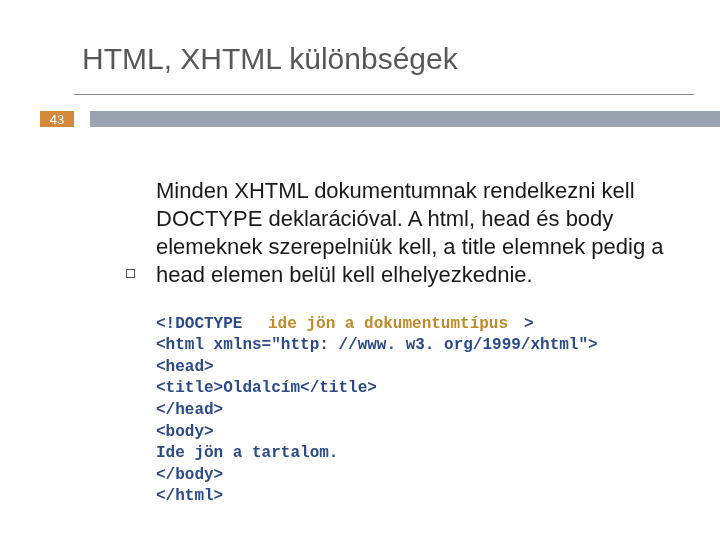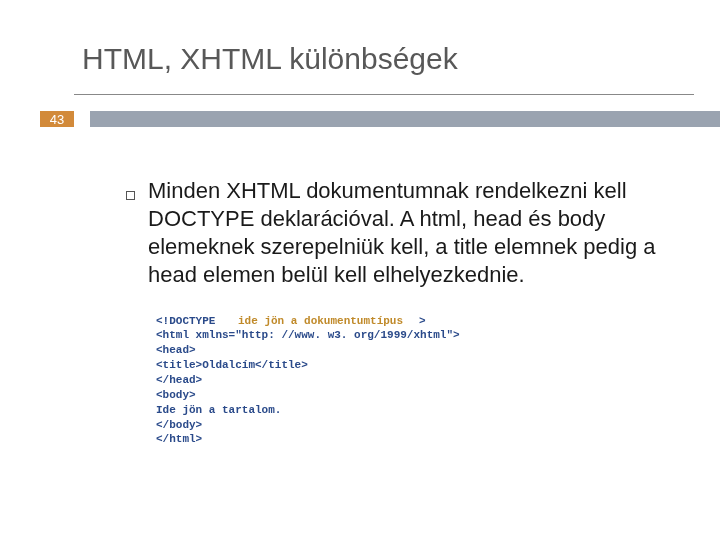--- a/index.html
+++ b/index.html
@@ -49,21 +49,22 @@
     padding: 18px 40px 0 70px;
   }
   .subheading {
     font-size: 22px;
     color: #1a1a1a;
     margin-bottom: 4px;
     margin-left: 14px;
   }
   .bullet-row {
     display: flex;
-    align-items: flex-start;
+    align-items: flex-end;
+    gap: 8px;
   }
   .bullet-marker {
     width: 14px;
     flex-shrink: 0;
     padding-top: 6px;
   }
   .bullet-marker span {
     display: inline-block;
     width: 9px;
     height: 9px;
@@ -73,21 +74,21 @@
   .bullet-text {
     font-size: 22px;
     color: #1a1a1a;
     line-height: 1.28;
     padding-right: 10px;
   }
   .code-block {
     margin-top: 16px;
     margin-left: 46px;
     font-family: "Courier New", Courier, monospace;
-    font-size: 11px;
+    font-size: 16px;
     font-weight: bold;
     color: #2a4a8a;
     line-height: 1.35;
     white-space: pre;
   }
   .code-highlight {
     color: #c08a2a;
   }
 </style>
 </head>

